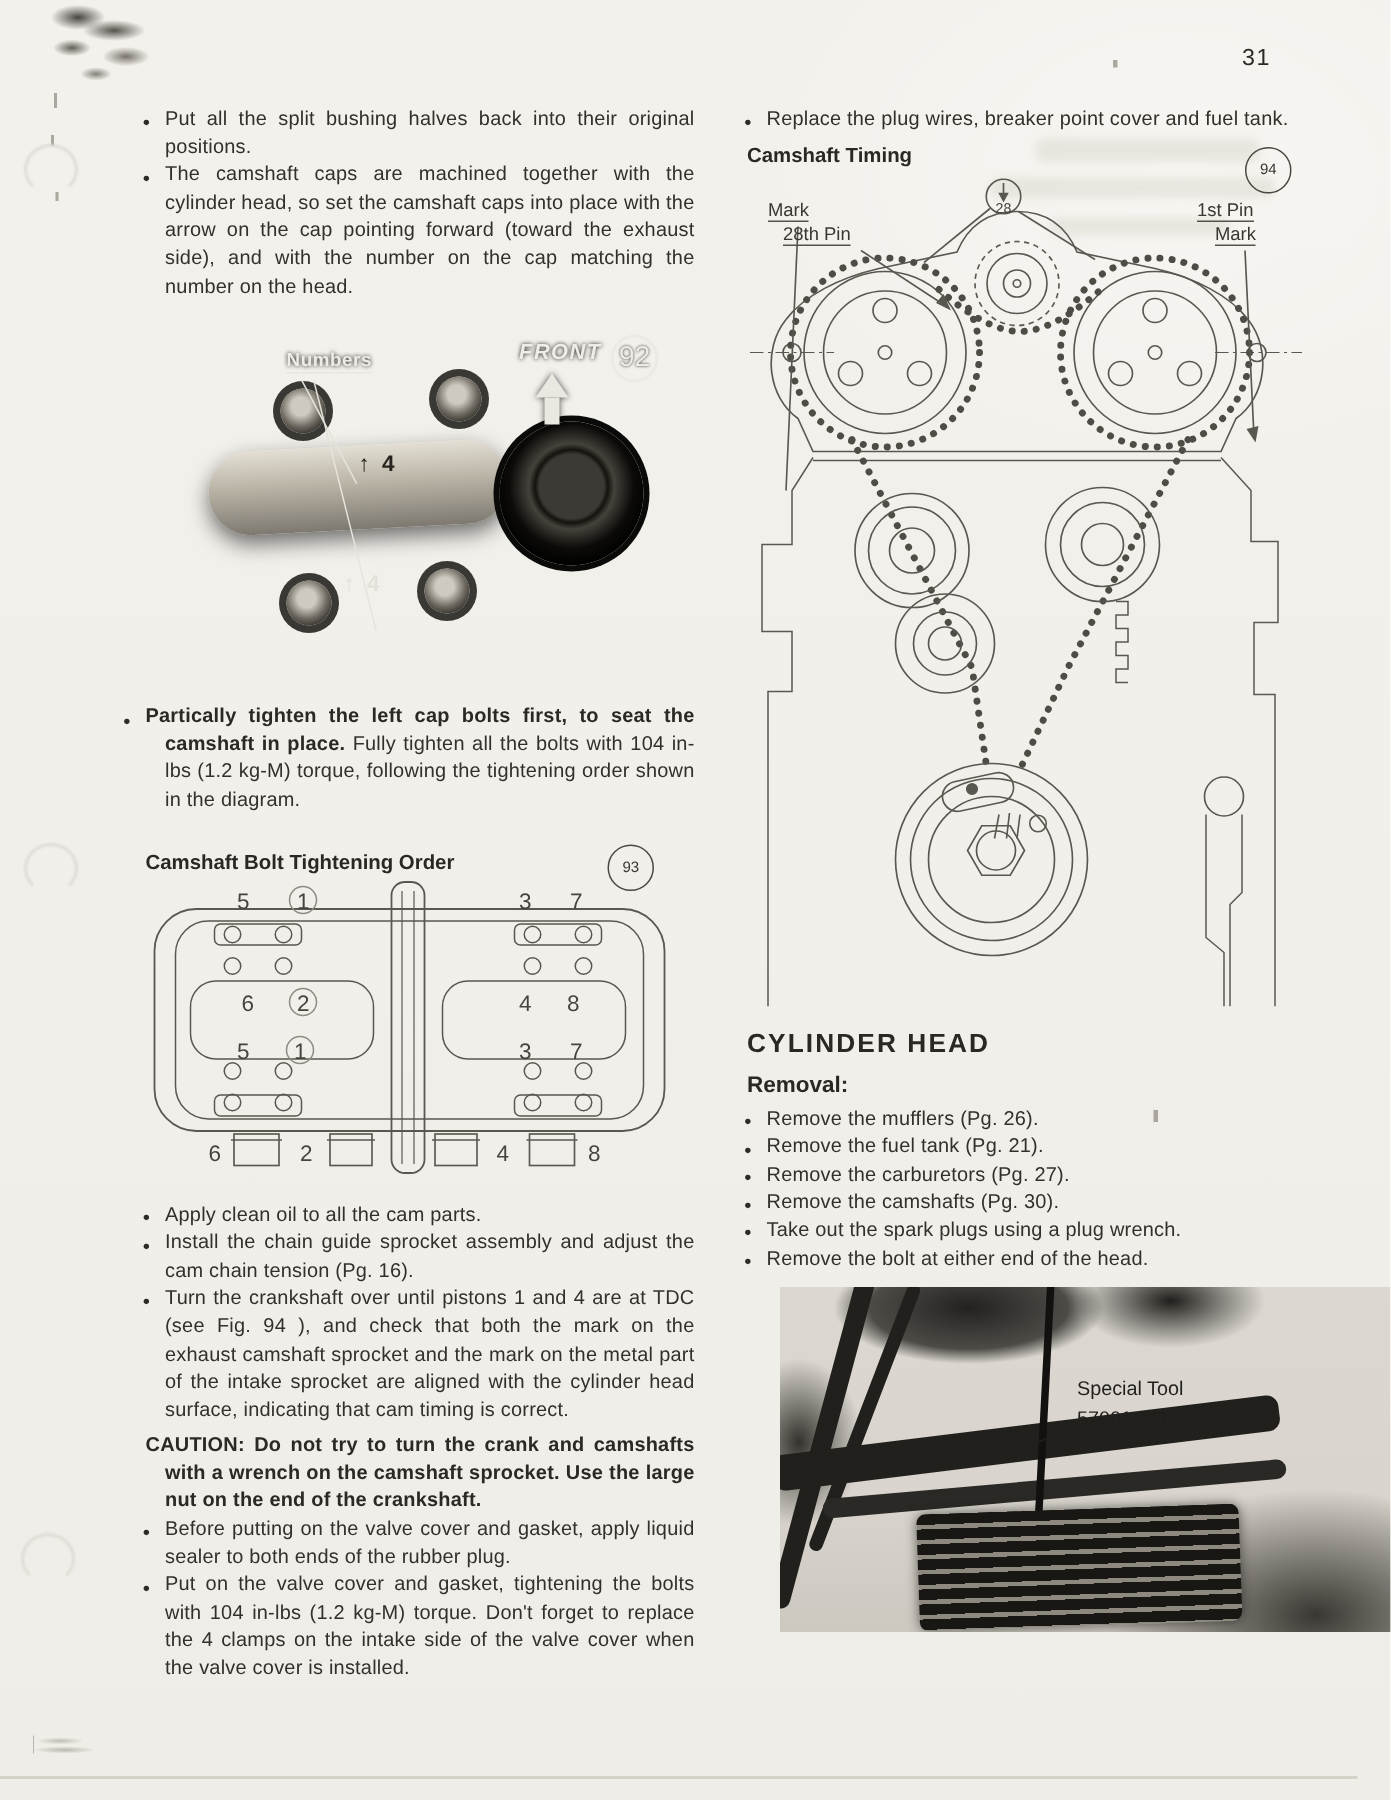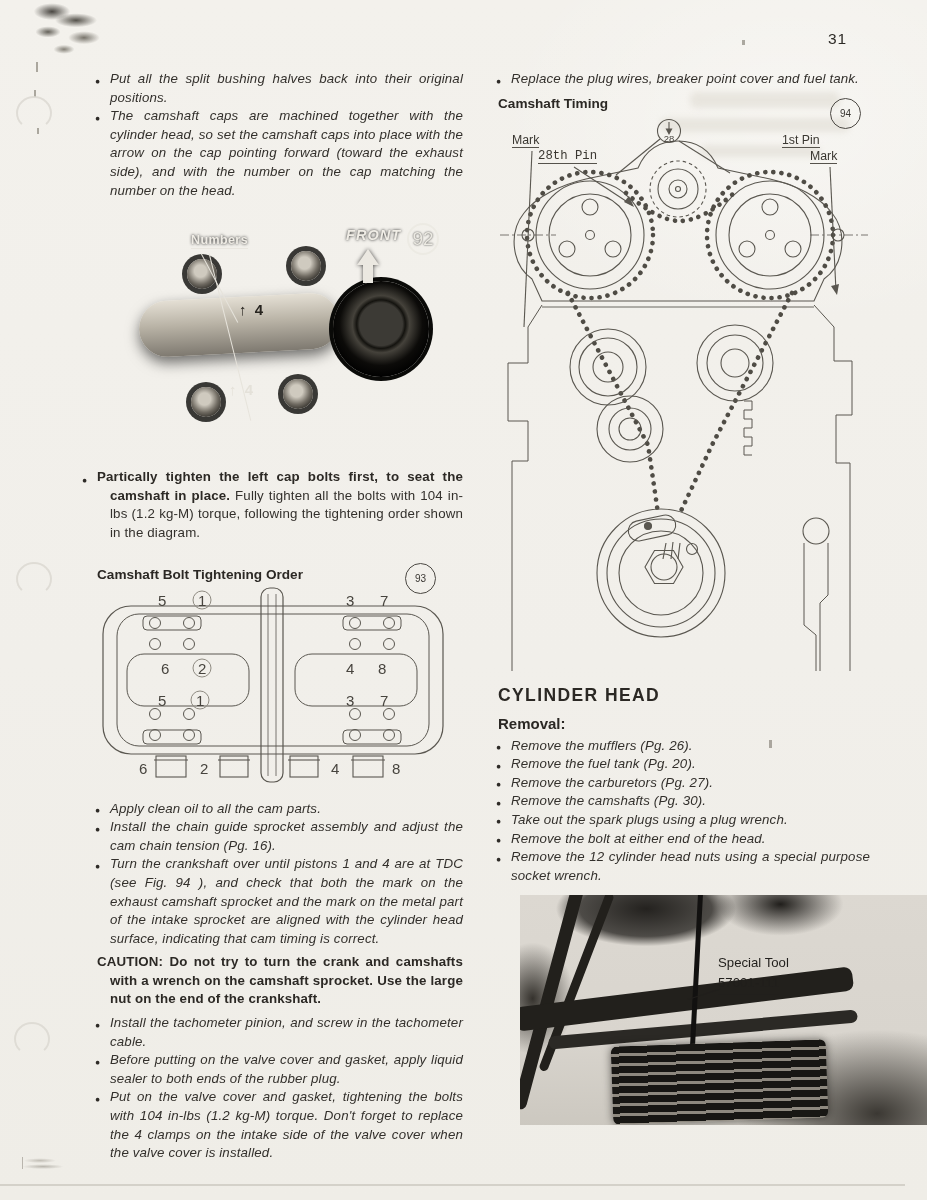--- a/index.html
+++ b/index.html
@@ -9,21 +9,21 @@
       radial-gradient(420px 300px at 85% 10%, rgba(255,255,255,.35), transparent 70%),
       linear-gradient(180deg,#f3f1ec 0%, #f1efea 55%, #efede7 100%);
     font-family:"Liberation Sans", sans-serif;
     color:#33302c;
   }
   .col{position:absolute;}
   .col-left{left:97px; top:70px; width:366px;}
   .col-right{left:498px; top:70px; width:372px;}
   p{margin:0;}
   .bt{font-size:13.3px; line-height:18.6px; text-align:justify; letter-spacing:.15px;}
-  .bullet{position:relative; padding-left:13px;font-style:italic;}
+  .bullet{position:relative; padding-left:13px;}
   .bullet::before{content:"●"; position:absolute; left:-2px; top:1.5px; font-size:8.5px; color:#2e2b27;}
   .hang{padding-left:13px; text-indent:-13px;}
   .bold{font-weight:700; color:#2c2925;}
   .subhead{font-size:13.6px; font-weight:700; color:#2b2824; margin:0;}
   .fig-circle{
     display:inline-flex; align-items:center; justify-content:center;
     width:29px; height:29px; border:1.6px solid #4b4843; border-radius:50%;
     font-size:10px; color:#3a3733; background:transparent;
   }
   .page-number{position:absolute; left:828px; top:30px; font-size:15.5px; letter-spacing:1px; color:#2d2a26;}
@@ -227,21 +227,20 @@
         <text x="295" y="188">8</text>
       </g>
     </svg>
 
     <p class="bt bullet" style="margin-top:8px;">Apply clean oil to all the cam parts.</p>
     <p class="bt bullet">Install the chain guide sprocket assembly and adjust the cam chain tension (Pg. 16).</p>
     <p class="bt bullet">Turn the crankshaft over until pistons 1 and 4 are at TDC (see Fig. 94 ), and check that both the mark on the exhaust camshaft sprocket and the mark on the metal part of the intake sprocket are aligned with the cylinder head surface, indicating that cam timing is correct.</p>
 
     <p class="bt hang bold" style="margin-top:5px;">CAUTION: Do not try to turn the crank and camshafts with a wrench on the camshaft sprocket.  Use the large nut on the end of the crankshaft.</p>
 
-    <p class="bt bullet" style="margin-top:5px;">Install the tachometer pinion, and screw in the tachometer cable.</p>
     <p class="bt bullet">Before putting on the valve cover and gasket, apply liquid sealer to both ends of the rubber plug.</p>
     <p class="bt bullet">Put on the valve cover and gasket, tightening the bolts with 104 in-lbs (1.2 kg-M) torque.  Don't forget to replace the 4 clamps on the intake side of the valve cover when the valve cover is installed.</p>
   </div>
 
   <div class="col col-right">
 
     <p class="bt bullet">Replace the plug wires, breaker point cover and fuel tank.</p>
 
     <div style="position:relative; margin-top:7px;">
       <p class="subhead">Camshaft Timing</p>
@@ -324,36 +323,35 @@
 
           <line x1="34" y1="36" x2="26" y2="212"></line>
           <line x1="76" y1="52" x2="134" y2="90"></line>
           <polygon points="136,92 126,87 131,81" fill="#5a5750" stroke="none"></polygon>
           <line x1="332" y1="52" x2="338" y2="176"></line>
           <polygon points="339,180 333,171 341,169" fill="#5a5750" stroke="none"></polygon>
         </g>
         <text x="171" y="27" text-anchor="middle" font-size="9.5" fill="#47443e">28</text>
       </svg>
       <div class="f94-label" style="left:14px; top:18px;">Mark</div>
-      <div class="f94-label" style="left:40px; top:34px;font-family:Liberation Mono, monospace;">28th Pin</div>
-      <div class="f94-label" style="left:284px; top:18px;">1st Pin</div>
+      <div class="f94-label" style="left:24px; top:34px;">28th Pin</div>
+      <div class="f94-label" style="left:300px; top:18px;">1st Pin</div>
       <div class="f94-label" style="left:312px; top:34px;">Mark</div>
     </div>
 
     <p style="margin-top:14px; font-size:17.5px; font-weight:700; letter-spacing:1.4px; color:#2b2824;">CYLINDER HEAD</p>
     <p style="margin-top:9px; font-size:15px; font-weight:700; color:#2b2824;">Removal:</p>
 
     <div style="margin-top:5px;">
       <p class="bt bullet">Remove the mufflers (Pg. 26).</p>
-      <p class="bt bullet">Remove the fuel tank (Pg. 20).</p>
+      <p class="bt bullet">Remove the fuel tank (Pg. 21).</p>
       <p class="bt bullet">Remove the carburetors (Pg. 27).</p>
       <p class="bt bullet">Remove the camshafts (Pg. 30).</p>
       <p class="bt bullet">Take out the spark plugs using a plug wrench.</p>
       <p class="bt bullet">Remove the bolt at either end of the head.</p>
-      <p class="bt bullet">Remove the 12 cylinder head nuts using a special purpose socket wrench.</p>
     </div>
 
     <div class="photoTool">
       <div class="tube" style="left:22px; top:-12px; width:13px; height:230px; transform:rotate(15deg);"></div>
       <div class="tube" style="left:52px; top:-8px; width:9px; height:190px; transform:rotate(21deg);"></div>
       <div class="tube" style="left:-6px; top:92px; width:340px; height:24px; transform:rotate(-7deg);"></div>
       <div class="tube" style="left:28px; top:128px; width:310px; height:13px; transform:rotate(-5deg); background:#2b2925;"></div>
       <div class="tube" style="left:174px; top:-4px; width:4.5px; height:158px; transform:rotate(3deg); border-radius:2px; background:#121110;"></div>
       <div class="fins"></div>
       <div class="tool-lead" style="left:168px; top:104px; width:34px; transform:rotate(-18deg);"></div>

